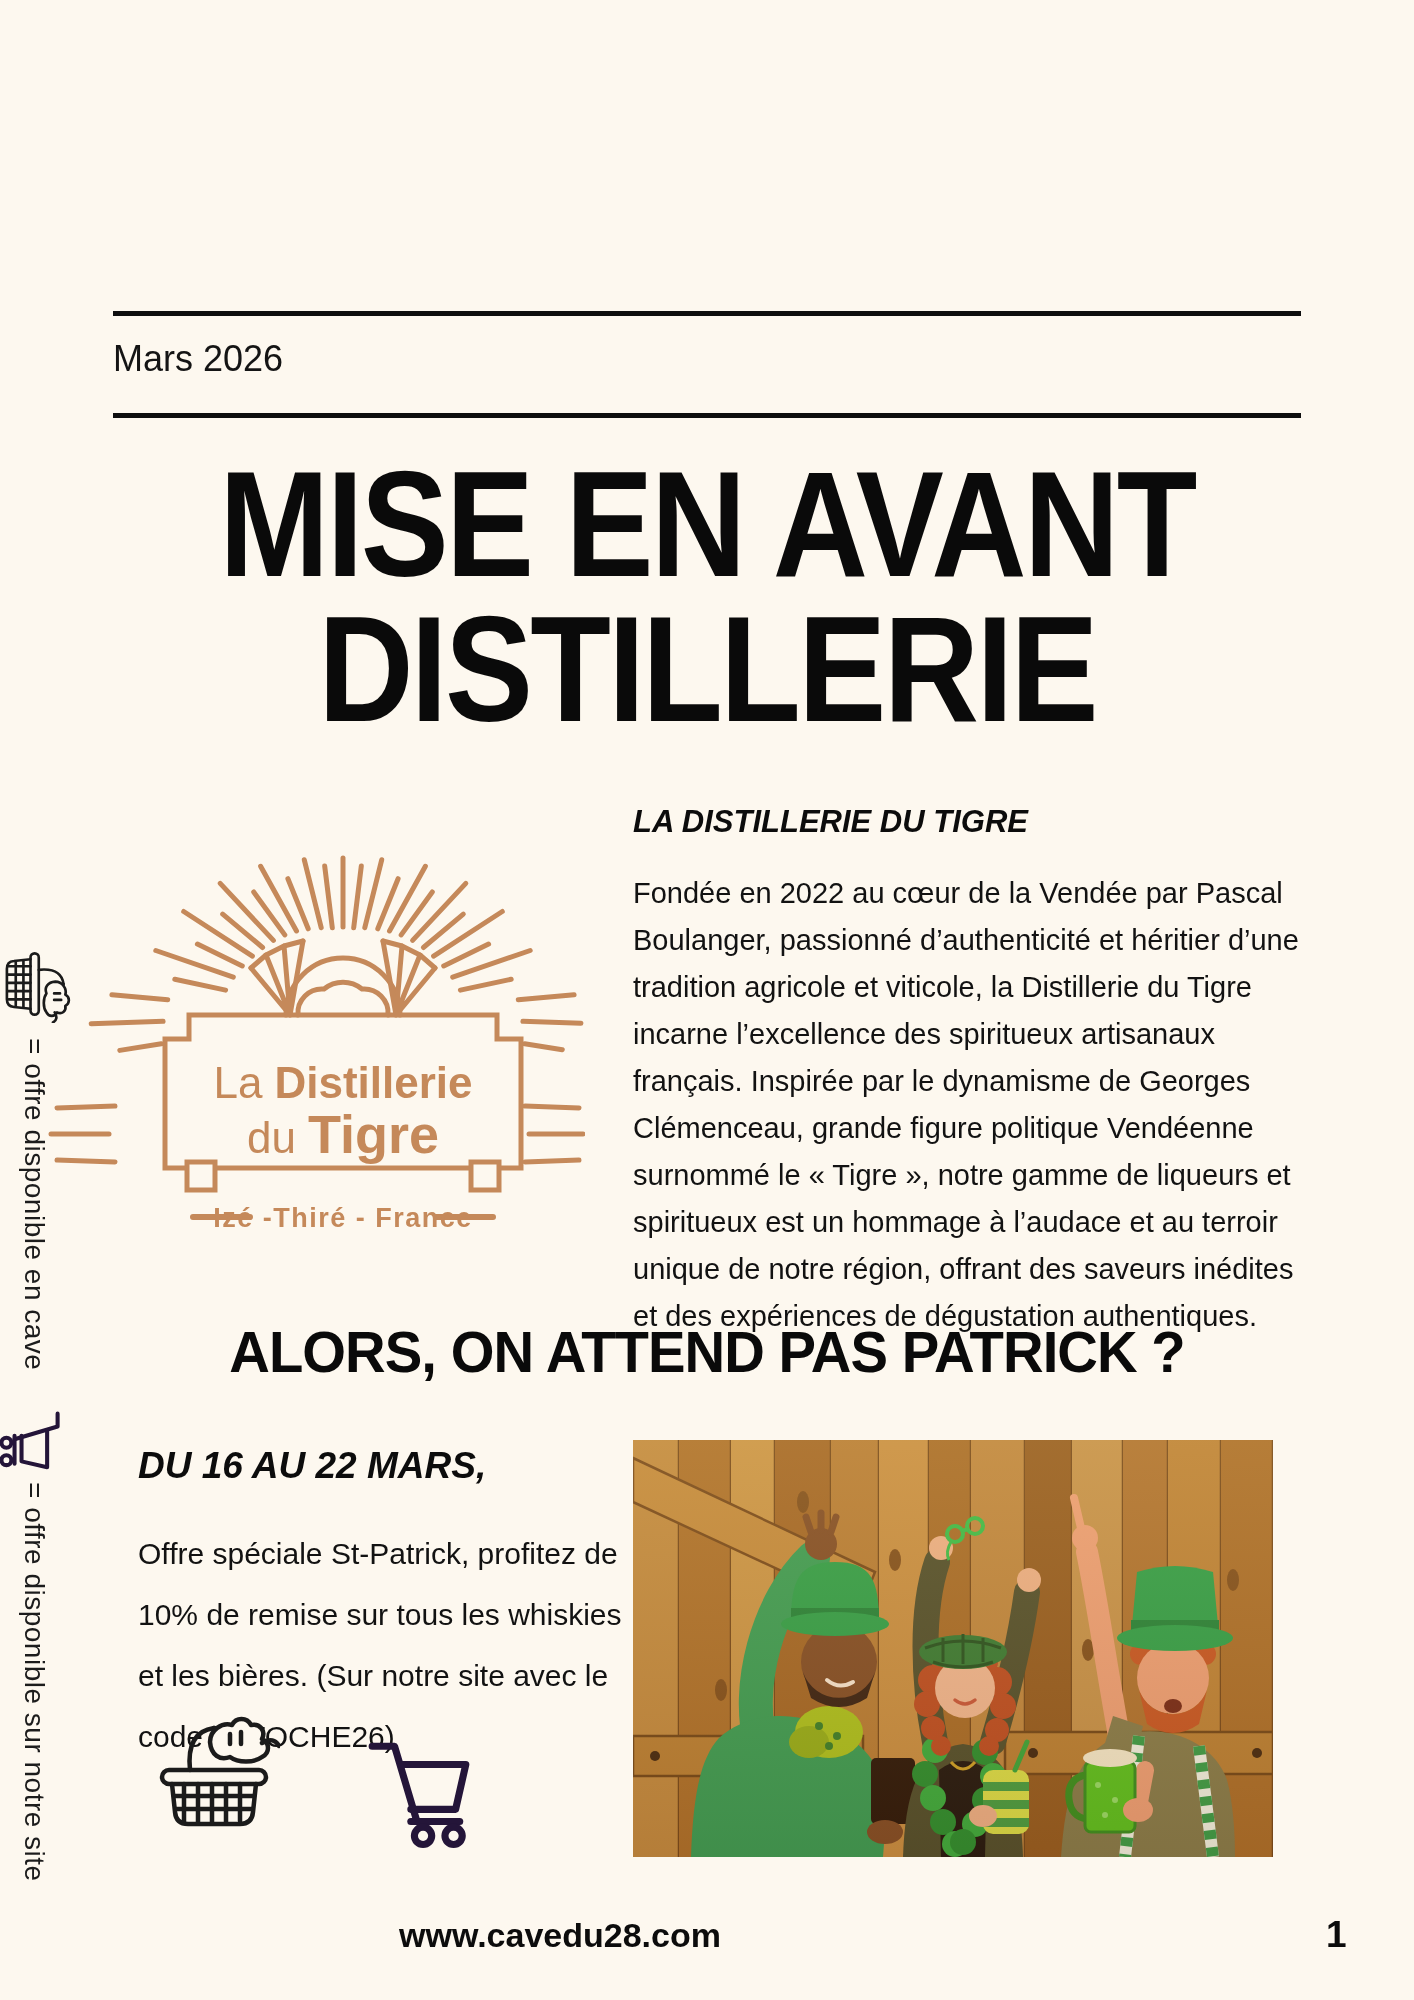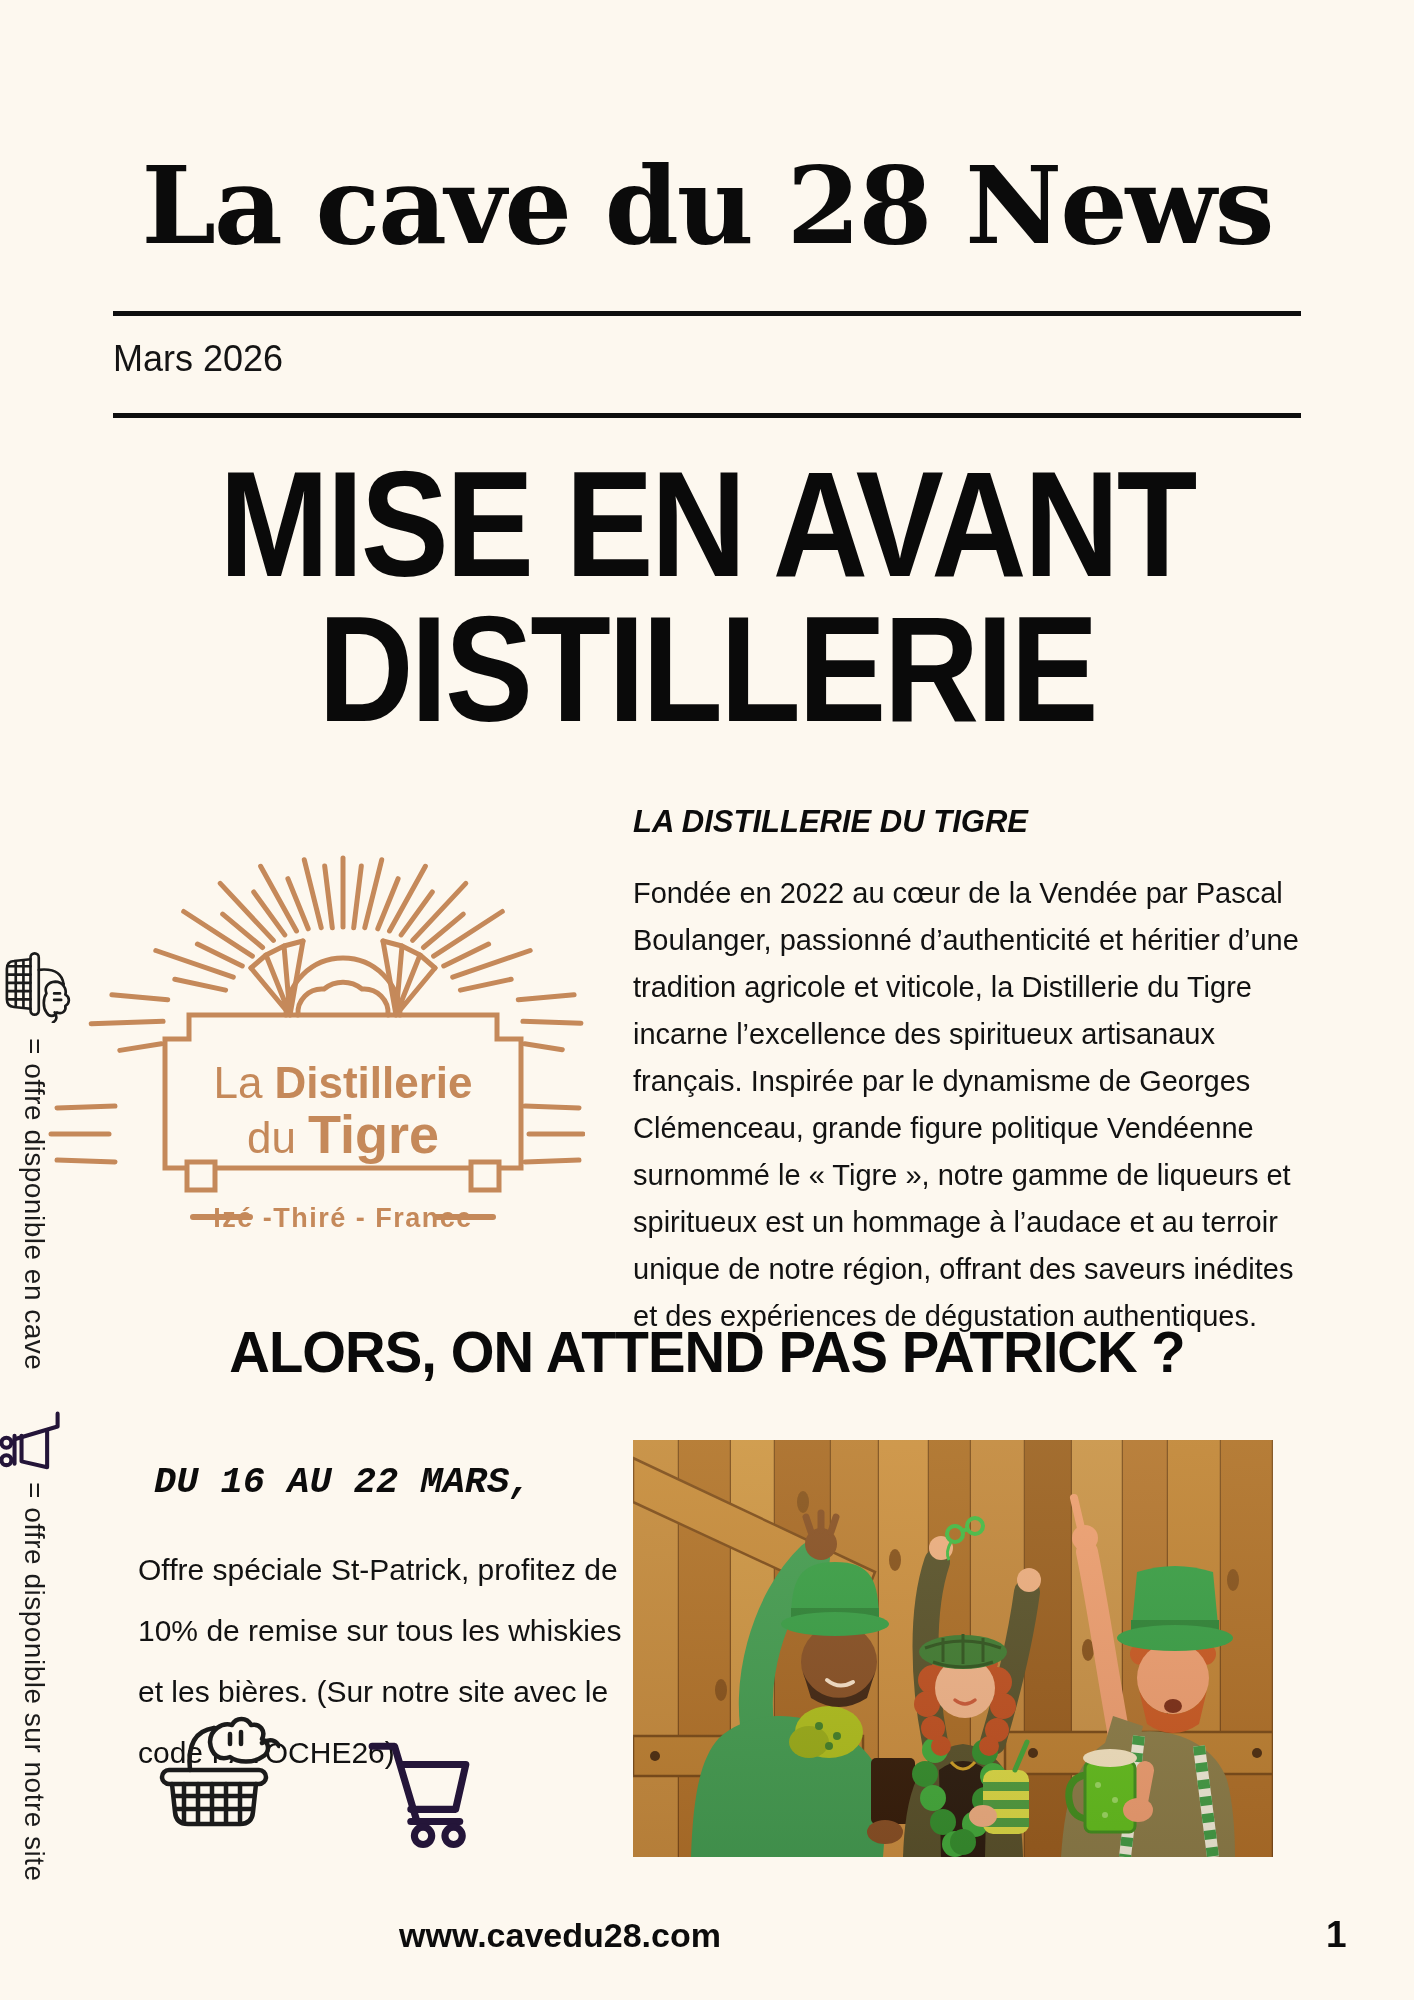--- a/index.html
+++ b/index.html
@@ -29,21 +29,21 @@
   .logo-t{fill:#C5895A;font-family:"Liberation Sans",sans-serif;}
 
   .article{top:804px;left:633px;width:672px;}
   .article h3{margin:0;font-size:31px;font-style:italic;font-weight:700;letter-spacing:0;color:#0c0c0c;}
   .article p{margin:30px 0 12px 0;font-size:29px;line-height:47px;color:#121212;}
 
   .event-heading{top:1318px;left:0;width:1414px;text-align:center;font-weight:700;
                  font-size:58px;letter-spacing:-1px;color:#0a0a0a;transform:scaleX(0.97);
                  transform-origin:50% 0;}
   .event-left{top:1441px;left:138px;width:506px;}
-  .event-left h4{margin:16px;font-size:37px;font-style:italic;font-weight:700;line-height:50px;color:#0c0c0c;font-family:Liberation Mono, monospace;}
+  .event-left h4{margin:0;font-size:37px;font-style:italic;font-weight:700;line-height:50px;color:#0c0c0c;}
   .event-left p{margin:32px 0 0 0;font-size:30px;line-height:61px;color:#121212;}
   .icon-big-basket{top:1712px;left:148px;width:132px;height:122px;}
   .icon-big-cart{top:1734px;left:364px;width:112px;height:114px;}
 
   .photo{top:1440px;left:633px;width:640px;height:417px;}
 
   .footer-url{top:1916px;left:0;width:1120px;text-align:center;font-weight:700;font-size:34px;color:#0c0c0c;}
   .page-num{top:1914px;left:1326px;font-weight:700;font-size:37px;color:#0c0c0c;}
 </style>
 </head>
@@ -69,21 +69,20 @@
       <path d="M36,30 H100 L90,74 H46"></path>
       <path d="M46,86 H94"></path>
       <circle cx="58" cy="100" r="8.5"></circle>
       <circle cx="88" cy="100" r="8.5"></circle>
     </g>
   </symbol>
 </svg>
 
 <div class="page">
 
-  <h1 class="abs masthead">La cave du 28 News</h1>
   <div class="abs rule rule-top"></div>
   <div class="abs meta-row">
     <span>Mars 2026</span>
   </div>
   <div class="abs rule rule-bottom"></div>
 
   <div class="abs headline">
     <div>MISE EN AVANT</div>
     <div>DISTILLERIE</div>
   </div>

